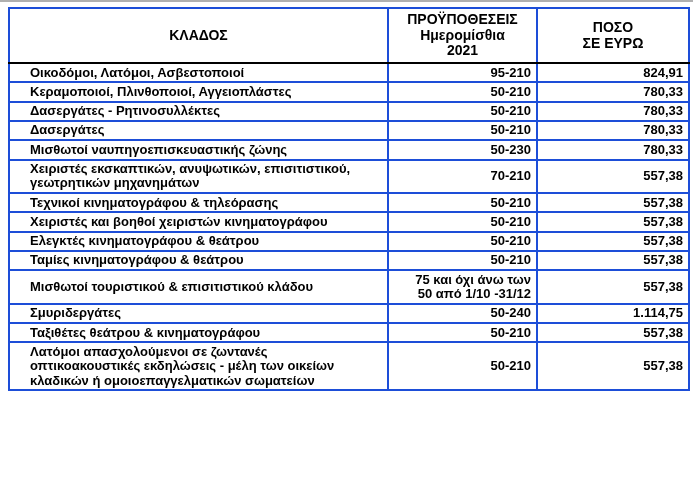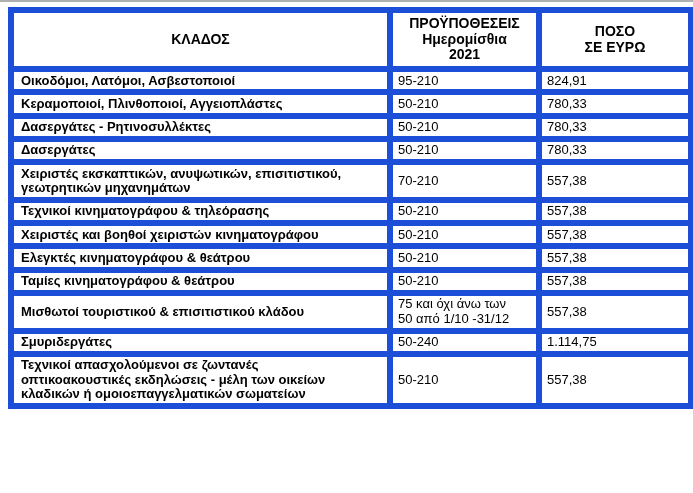--- a/index.html
+++ b/index.html
@@ -30,21 +30,21 @@
     position: absolute;
     top: 7px;
     left: 8px;
     width: 680px;
     border-collapse: collapse;
     table-layout: fixed;
     border: 2px solid #000000;
   }
   .wage-table th,
   .wage-table td {
-    border: 6px solid #1d4ed8;
+    border: 2px solid #1d4ed8;
     vertical-align: middle;
     white-space: pre-line;
     overflow: hidden;
     margin-top: 36px;
   }
   .wage-table thead th {
     border-bottom: 2px solid #000000;
     font-size: 14px;
     font-weight: bold;
     text-align: center;
@@ -52,26 +52,26 @@
     padding: 3px 4px;
   }
   .wage-table td {
     font-size: 13px;
     line-height: 1.1;
     padding: 1.5px 5px;
   }
   .wage-table td.c-sector {
     font-weight: bold;
     text-align: left;
-    padding-left: 7px;
+    padding-left: 20px;
   }
   .wage-table td.c-cond,
   .wage-table td.c-amt {
-    font-weight: normal;
-    text-align: left;
+    font-weight: bold;
+    text-align: right;
   }
 </style>
 </head>
 <body>
 
 <div class="page">
   <div class="scan-line"></div>
 
   <table class="wage-table">
     <colgroup>
@@ -104,20 +104,25 @@
         <td class="c-sector">Δασεργάτες - Ρητινοσυλλέκτες</td>
         <td class="c-cond">50-210</td>
         <td class="c-amt">780,33</td>
       </tr>
       <tr>
         <td class="c-sector">Δασεργάτες</td>
         <td class="c-cond">50-210</td>
         <td class="c-amt">780,33</td>
       </tr>
       <tr>
+        <td class="c-sector">Μισθωτοί ναυπηγοεπισκευαστικής ζώνης</td>
+        <td class="c-cond">50-230</td>
+        <td class="c-amt">780,33</td>
+      </tr>
+      <tr>
         <td class="c-sector">Χειριστές εκσκαπτικών, ανυψωτικών, επισιτιστικού,
 γεωτρητικών μηχανημάτων</td>
         <td class="c-cond">70-210</td>
         <td class="c-amt">557,38</td>
       </tr>
       <tr>
         <td class="c-sector">Τεχνικοί κινηματογράφου &amp; τηλεόρασης</td>
         <td class="c-cond">50-210</td>
         <td class="c-amt">557,38</td>
       </tr>
@@ -141,21 +146,26 @@
         <td class="c-cond">75 και όχι άνω των
 50 από 1/10 -31/12</td>
         <td class="c-amt">557,38</td>
       </tr>
       <tr>
         <td class="c-sector">Σμυριδεργάτες</td>
         <td class="c-cond">50-240</td>
         <td class="c-amt">1.114,75</td>
       </tr>
       <tr>
-        <td class="c-sector">Τεχνικοί απασχολούμενοι σε ζωντανές
+        <td class="c-sector">Ταξιθέτες θεάτρου &amp; κινηματογράφου</td>
+        <td class="c-cond">50-210</td>
+        <td class="c-amt">557,38</td>
+      </tr>
+      <tr>
+        <td class="c-sector">Λατόμοι απασχολούμενοι σε ζωντανές
 οπτικοακουστικές εκδηλώσεις - μέλη των οικείων
 κλαδικών ή ομοιοεπαγγελματικών σωματείων</td>
         <td class="c-cond">50-210</td>
         <td class="c-amt">557,38</td>
       </tr>
     </tbody>
   </table>
 </div>
 
 </body></html>

